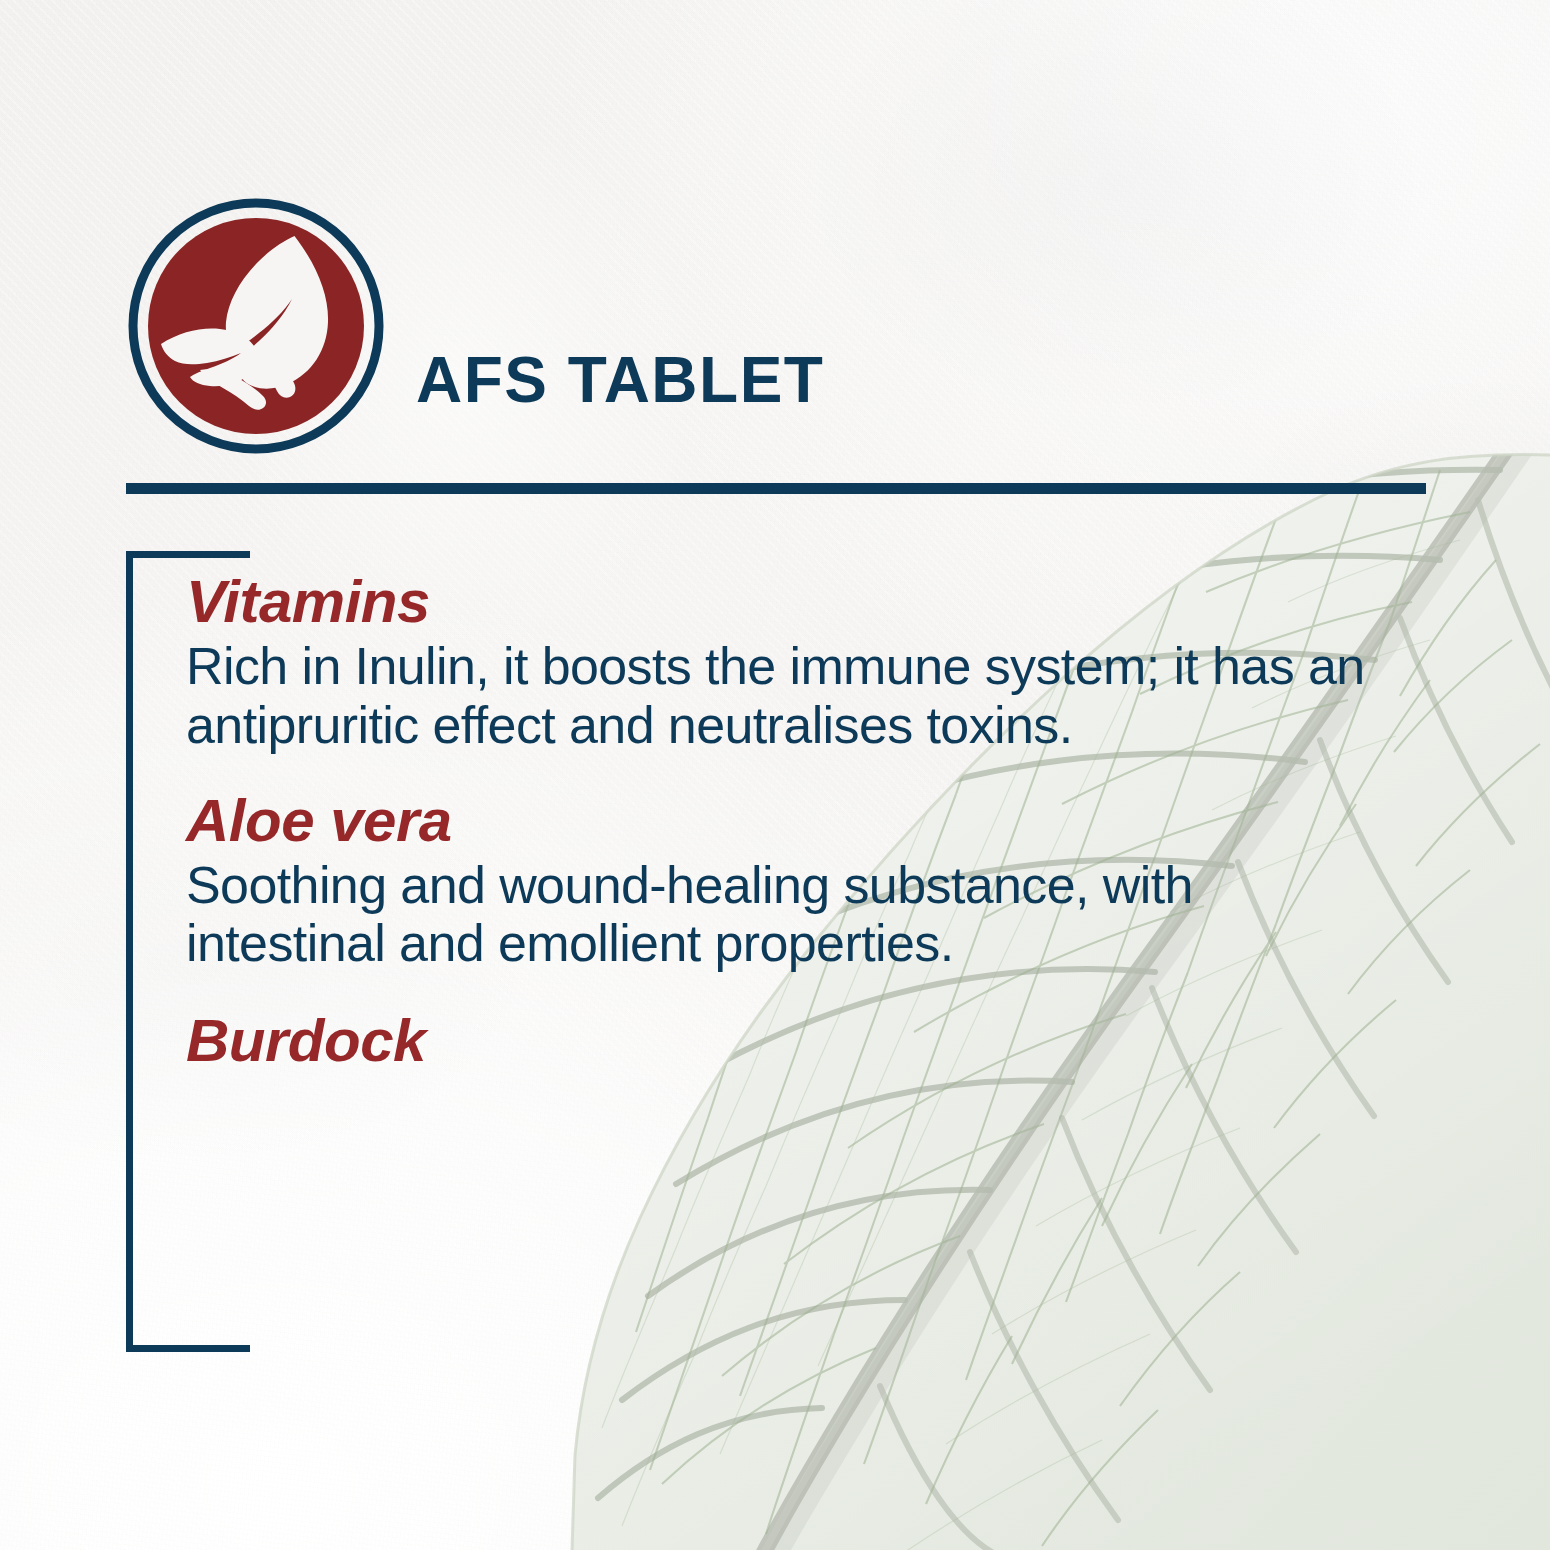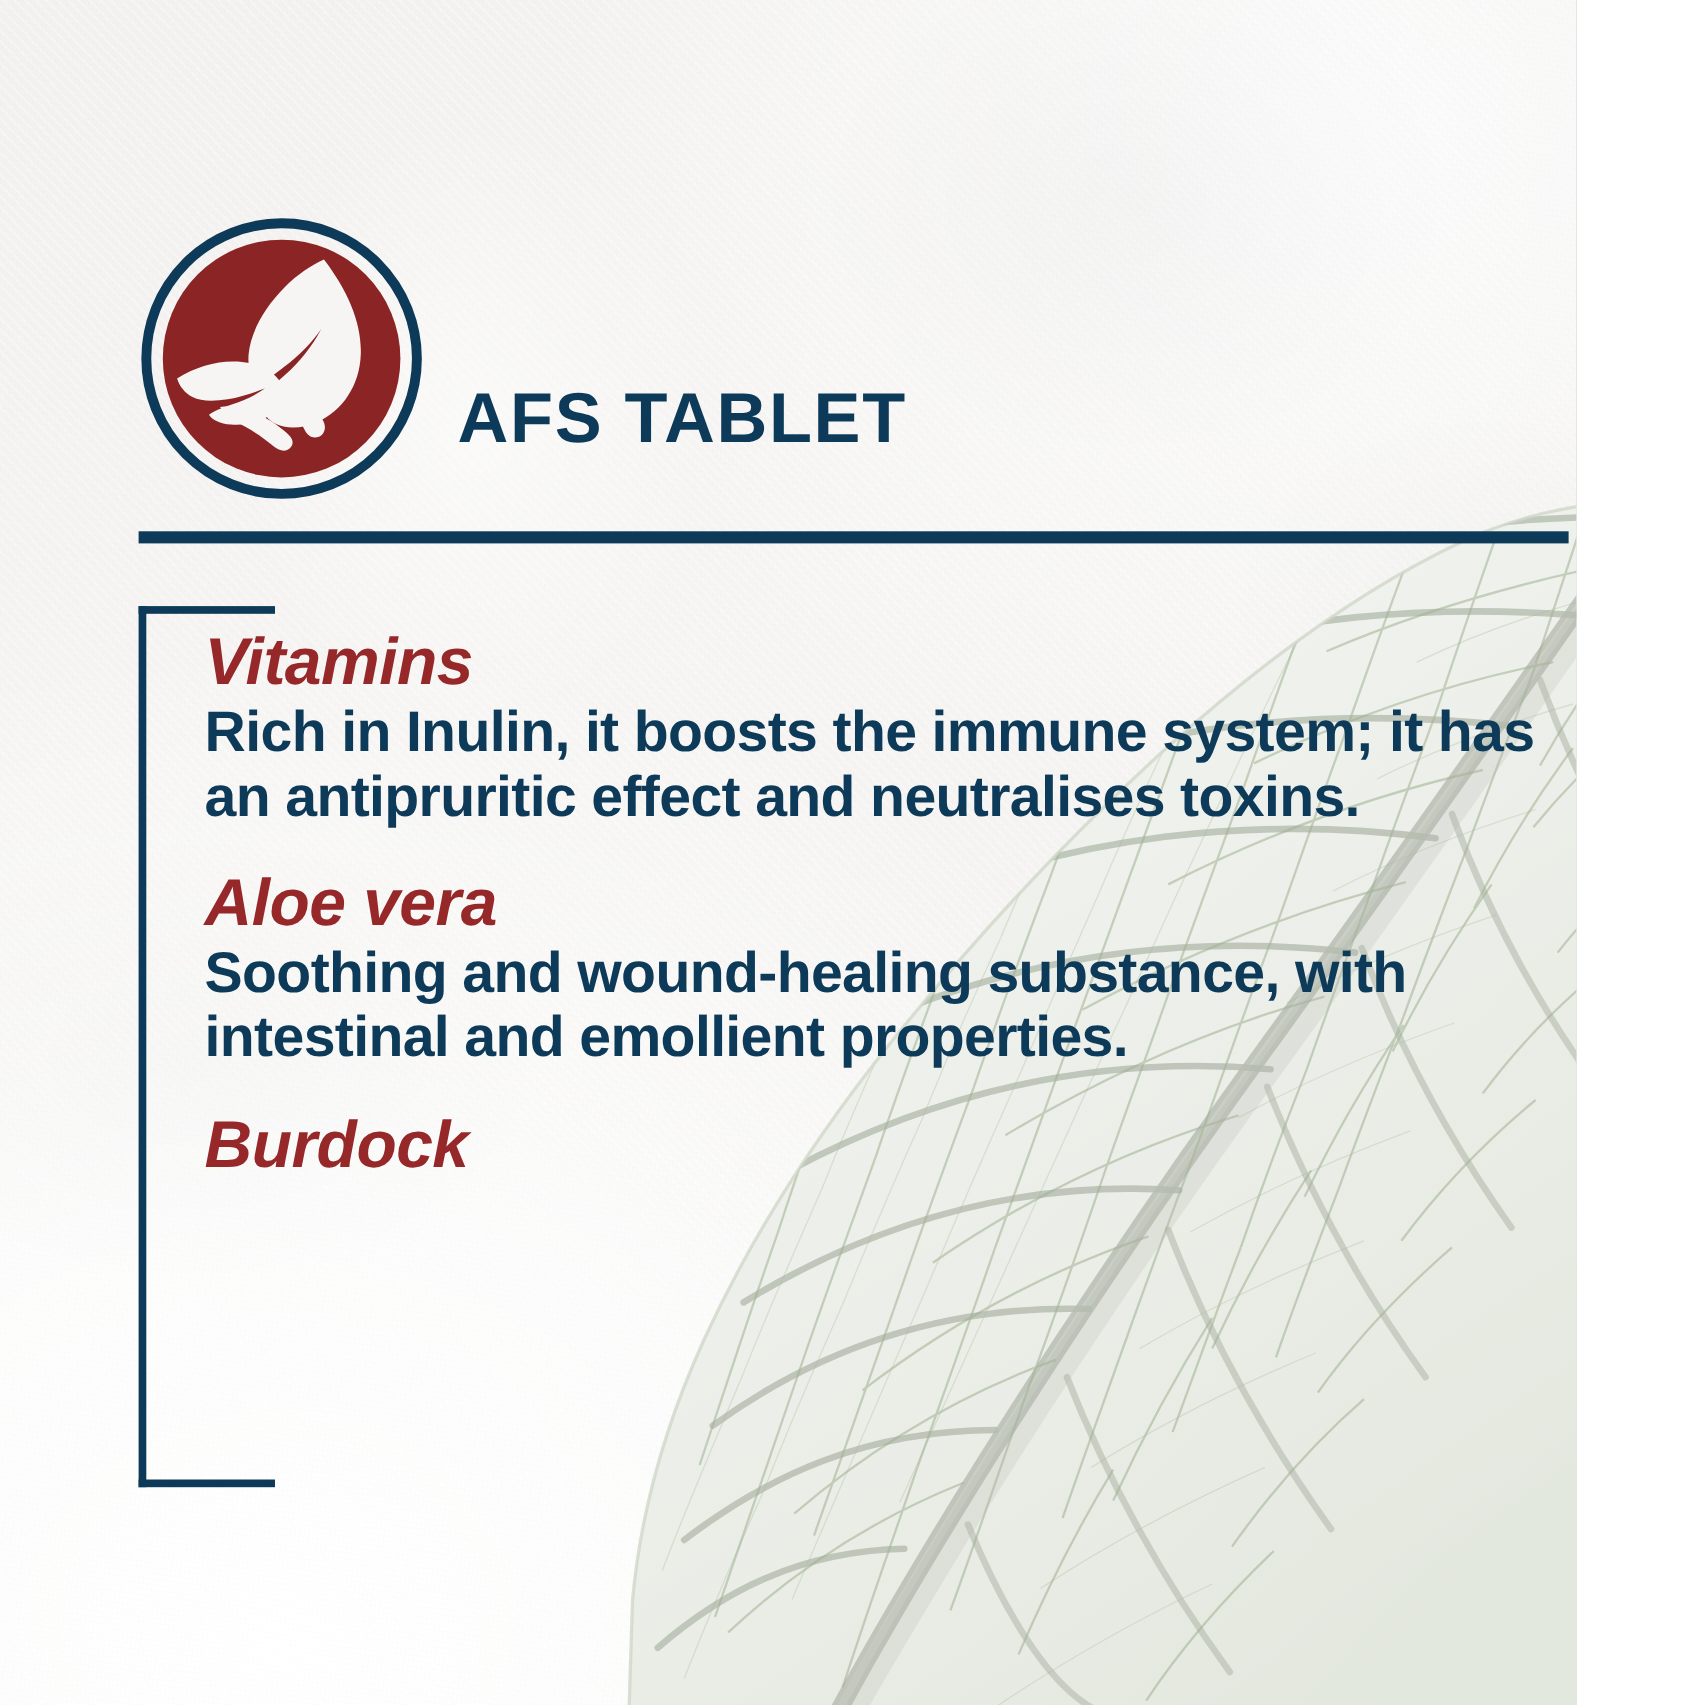--- a/index.html
+++ b/index.html
@@ -2,25 +2,25 @@
 <html><head>
 <meta charset="utf-8">
 <style>
   html, body {
     margin: 0;
     padding: 0;
     background: #ffffff;
   }
   #canvas {
     position: relative;
-    width: 1433px;
+    width: 1550px;
     height: 1550px;
     overflow: hidden;
     font-family: "Liberation Sans", "DejaVu Sans", sans-serif;
-    background: #a3a3a3;
+    background: #eab308;
   }
 
   
   .bg-base {
     position: absolute;
     inset: 0;
     background:
       radial-gradient(ellipse 120% 95% at 18% 96%, #ffffff 0%, rgba(255,255,255,0.75) 28%, rgba(255,255,255,0) 62%),
       radial-gradient(ellipse 85% 70% at 84% 8%, #fbfbfb 0%, rgba(250,250,250,0) 58%),
       linear-gradient(155deg, #f2f1ef 0%, #f6f5f3 40%, #f3f2f0 72%, #ececea 100%);
@@ -112,21 +112,21 @@
     font-size: 60px;
     font-weight: bold;
     font-style: italic;
     color: #96282a;
     line-height: 1.05;
     margin: 0 0 4px 0;
     letter-spacing: -0.5px;
   }
   .herb-desc {
     font-size: 52px;
-    font-weight: bold;
+    font-weight: normal;
     color: #0d3a58;
     line-height: 1.13;
     margin: 0;
     letter-spacing: -0.6px;
     max-width: 1230px;
   }
   .herb-desc.narrow { max-width: 1180px; }
 </style>
 </head>
 <body>

